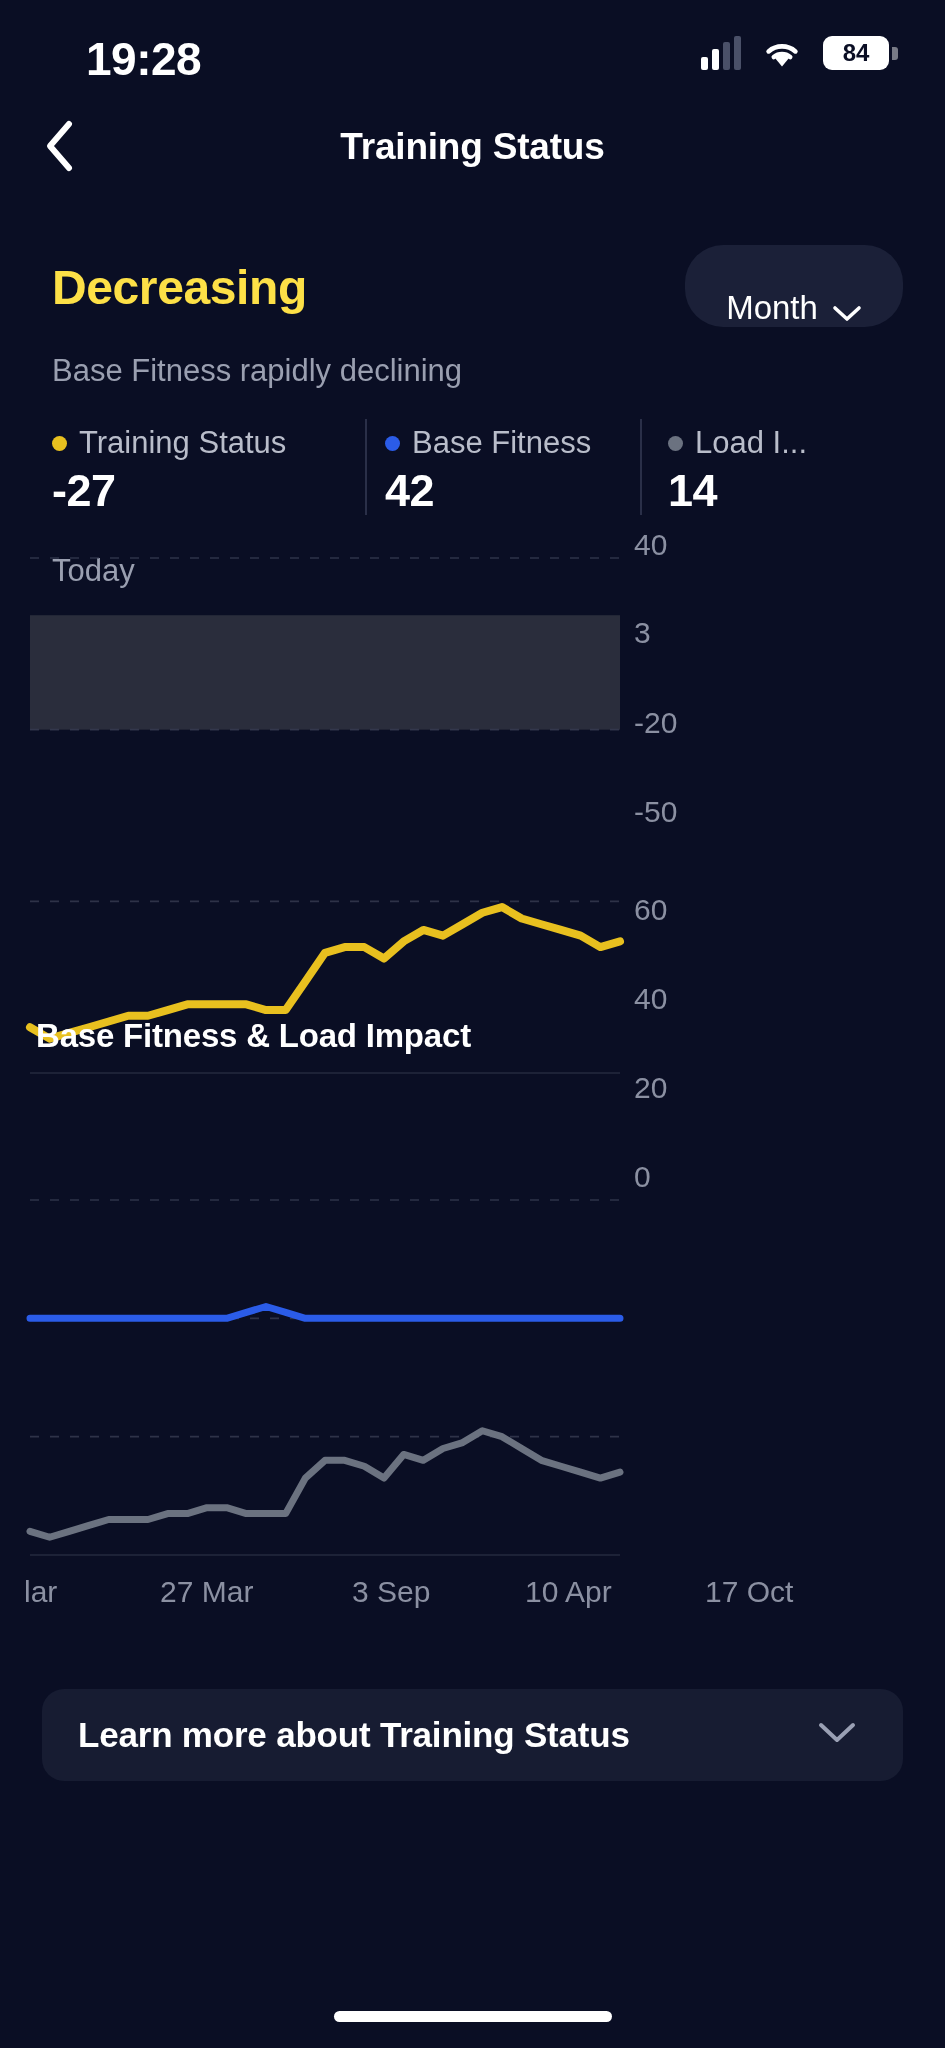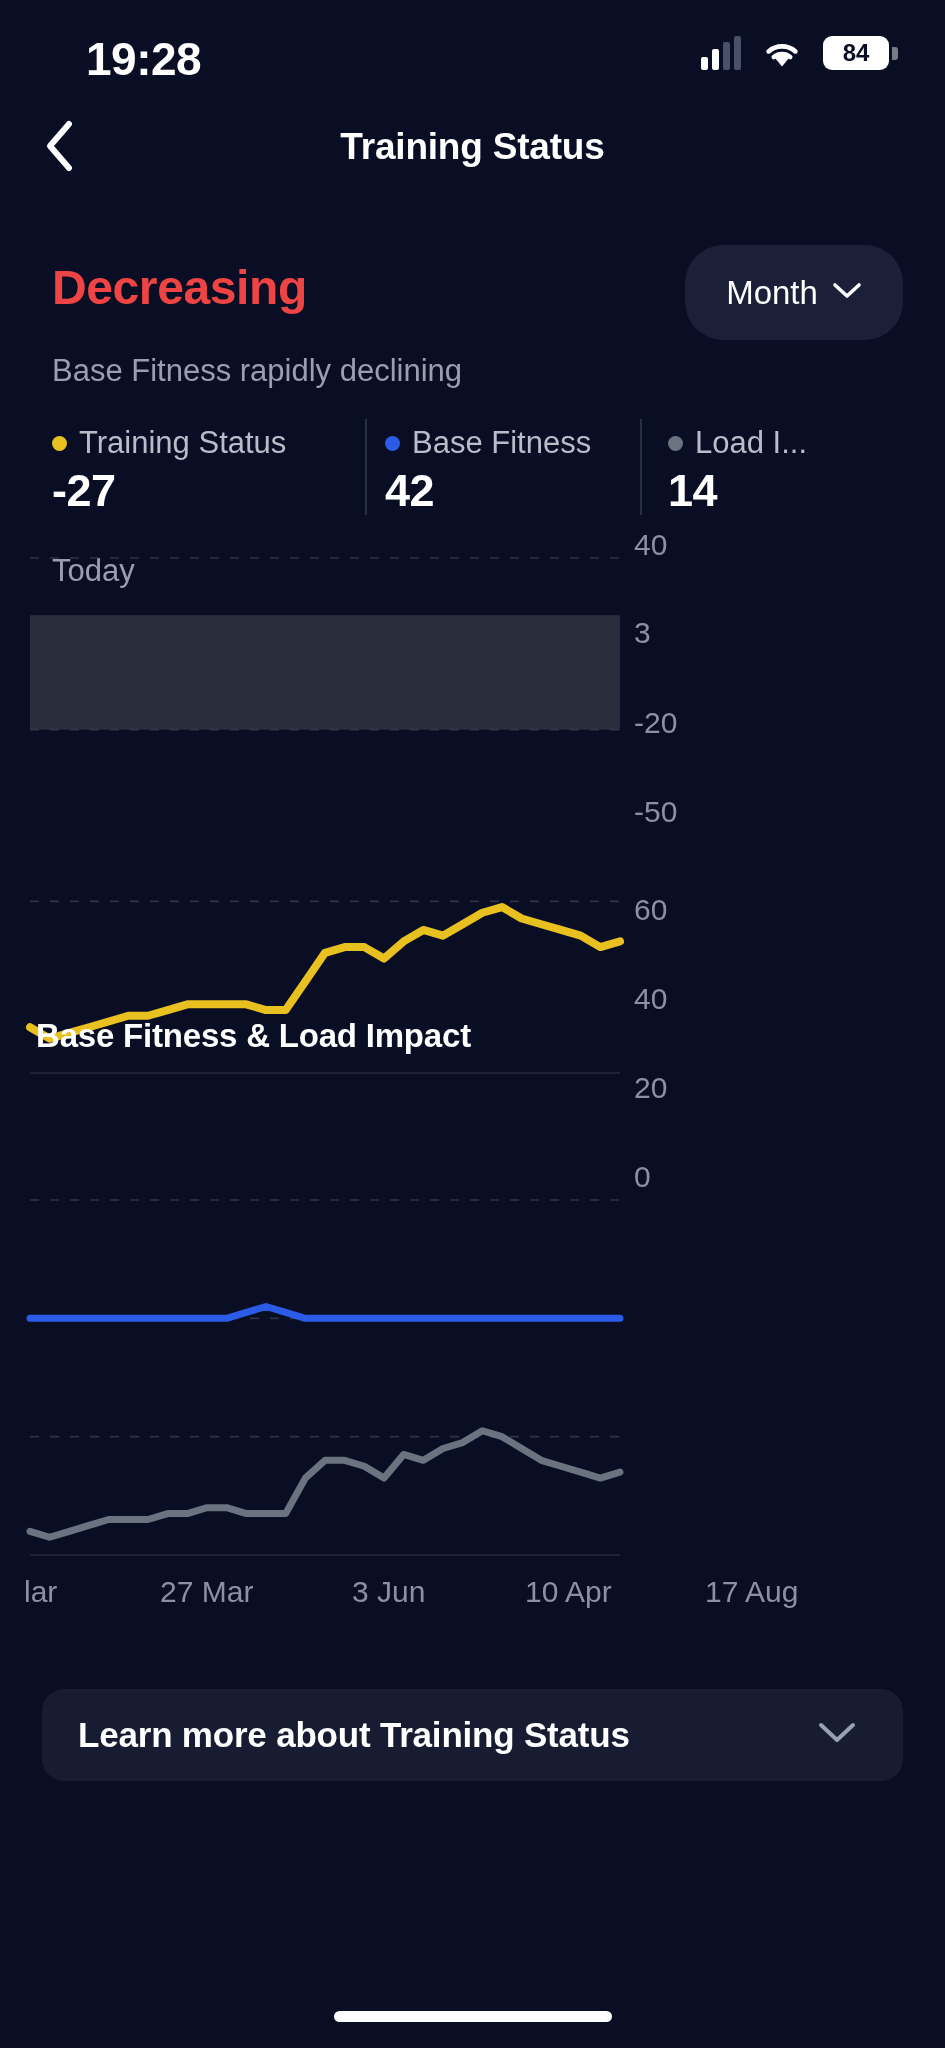--- a/index.html
+++ b/index.html
@@ -53,27 +53,27 @@
   .nav-title {
     position:absolute; left:0; top:16px; width:945px; text-align:center;
     color:#ffffff; font-size:37px; font-weight:bold; letter-spacing:-0.2px;
   }
 
   
   .summary { position:absolute; top:260px; left:0; width:945px; }
   .sum-head { position:relative; height:80px; }
   .sum-title {
     position:absolute; left:52px; top:0;
-    color:#ef4444; font-size:48px; font-weight:bold; letter-spacing:-0.4px;
+    color:#fde047; font-size:48px; font-weight:bold; letter-spacing:-0.4px;
   }
   .range-pill {
     position:absolute; right:42px; top:-15px;
-    min-width:218px; height:95px; border-radius:38px;
+    min-width:218px; height:82px; border-radius:38px;
     background:#1b2038;
-    display:flex; align-items:center; justify-content:center; gap:14px;
+    display:flex; align-items:flex-end; justify-content:center; gap:14px;
     padding:0 28px;
   }
   .range-pill .lbl { color:#ffffff; font-size:33px; }
   .sum-sub {
     position:absolute; left:52px; top:93px;
     color:#9a9fb0; font-size:31px;
   }
 
   
   .metrics {
@@ -242,23 +242,23 @@
   </div>
 
   <div class="axis-lbl" style="left:634px; top:893px;">60</div>
   <div class="axis-lbl" style="left:634px; top:982px;">40</div>
   <div class="axis-lbl" style="left:634px; top:1071px;">20</div>
   <div class="axis-lbl" style="left:634px; top:1160px;">0</div>
 
   <div class="xlabels" style="top:1575px;">
     <span style="left:24px;">lar</span>
     <span style="left:160px;">27 Mar</span>
-    <span style="left:352px;">3 Jun</span>
+    <span style="left:352px;">3 Sep</span>
     <span style="left:525px;">10 Apr</span>
-    <span style="left:705px;">17 Aug</span>
+    <span style="left:705px;">17 Oct</span>
   </div>
 
   <div class="learn">
     <span class="lbl">Learn more about Training Status</span>
     <span>
       <svg width="40" height="24" viewBox="0 0 40 24">
         <path d="M4 4 L20 19 L36 4" stroke="#9aa0b4" stroke-width="4" fill="none" stroke-linecap="round" stroke-linejoin="round"></path>
       </svg>
     </span>
   </div>

